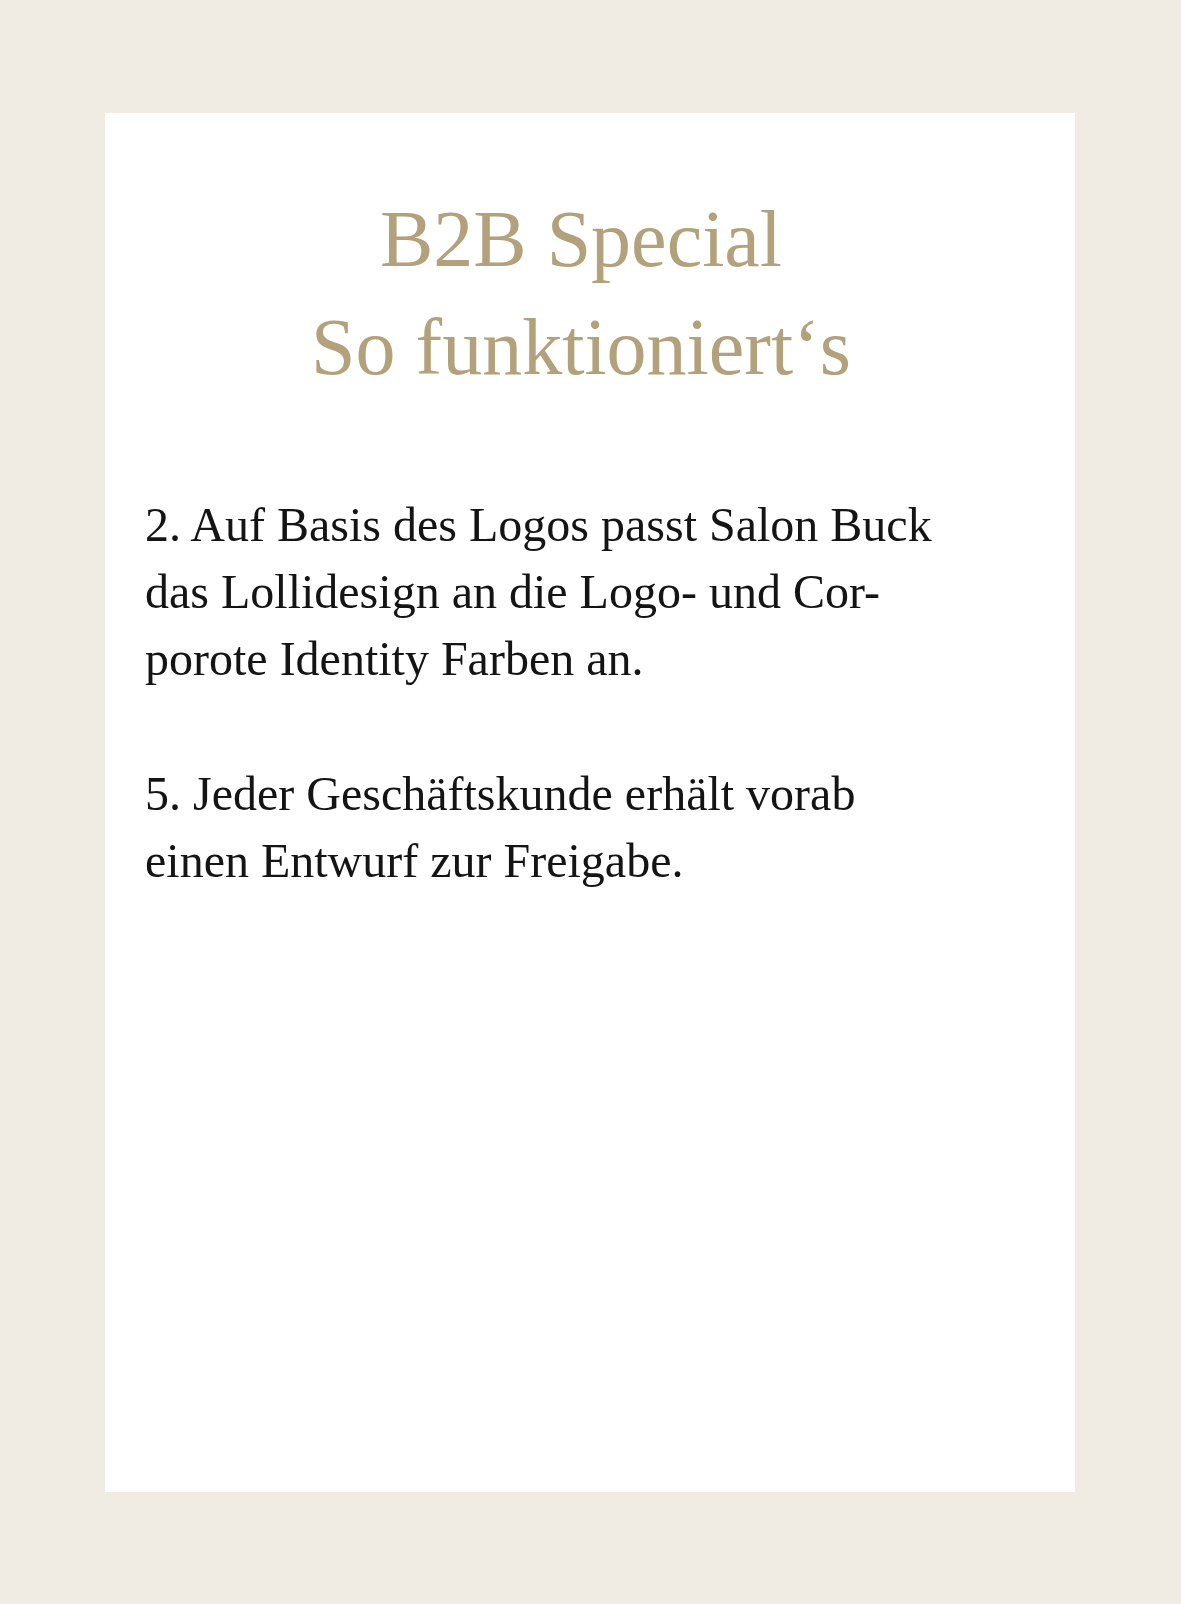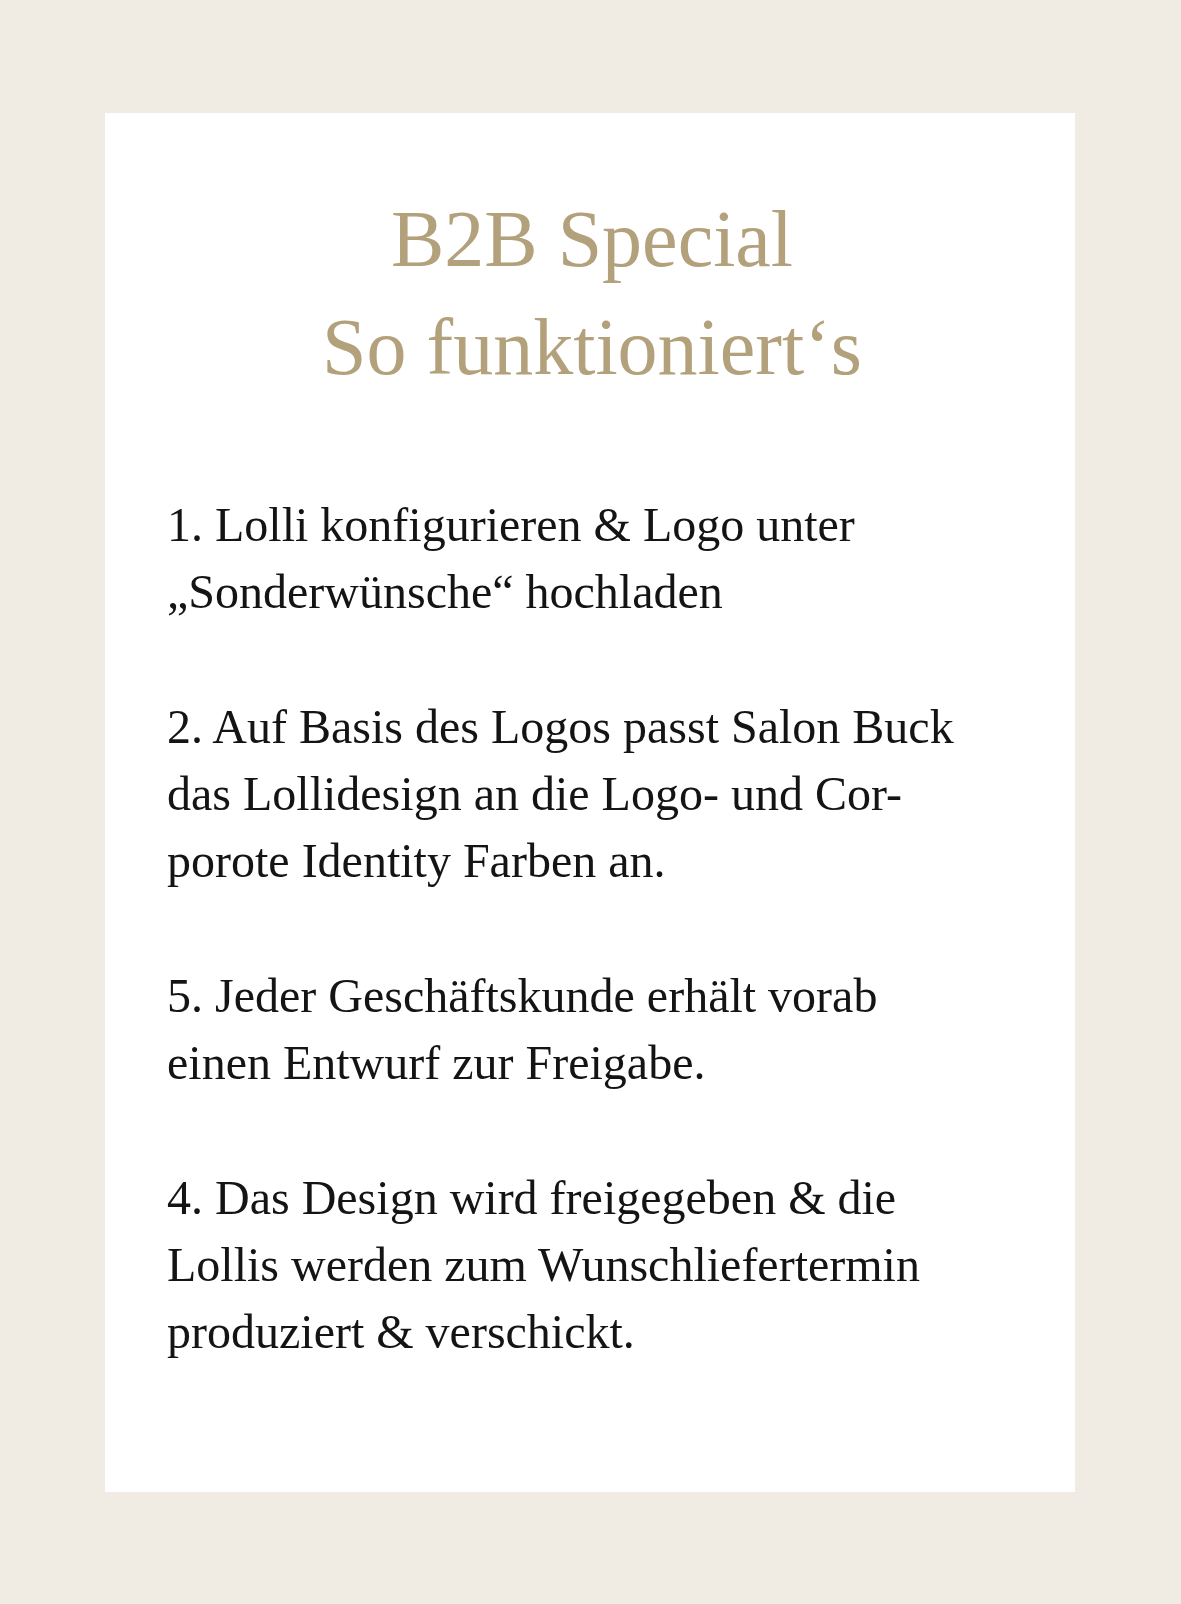--- a/index.html
+++ b/index.html
@@ -22,21 +22,21 @@
     height: 1604px;
     background: var(--page_bg);
   }
   .card {
     position: absolute;
     left: 105px;
     top: 113px;
     width: 970px;
     height: 1379px;
     background: var(--card_bg);
-    padding: 72px 58px 60px 62px;
+    padding: 72px 58px 60px 40px;
   }
   .title {
     font-family: "Liberation Serif", "DejaVu Serif", serif;
     font-weight: 400;
     font-size: 80px;
     line-height: 108px;
     text-align: center;
     color: var(--title);
     white-space: pre-line;
   }
@@ -53,25 +53,20 @@
   .step:last-child { margin-bottom: 0; }
 </style>
 </head>
 <body>
 
 <div class="page">
   <div class="card">
     <h1 class="title">B2B Special
 So funktioniert‘s</h1>
     <div class="steps">
-      <p class="step">1. Lolli konfigurieren &amp; Logo unter
-„Sonderwünsche“ hochladen</p>
       <p class="step">2. Auf Basis des Logos passt Salon Buck
 das Lollidesign an die Logo- und Cor-
 porote Identity Farben an.</p>
       <p class="step">5. Jeder Geschäftskunde erhält vorab
 einen Entwurf zur Freigabe.</p>
-      <p class="step">4. Das Design wird freigegeben &amp; die
-Lollis werden zum Wunschliefertermin
-produziert &amp; verschickt.</p>
     </div>
   </div>
 </div>
 
 </body></html>

